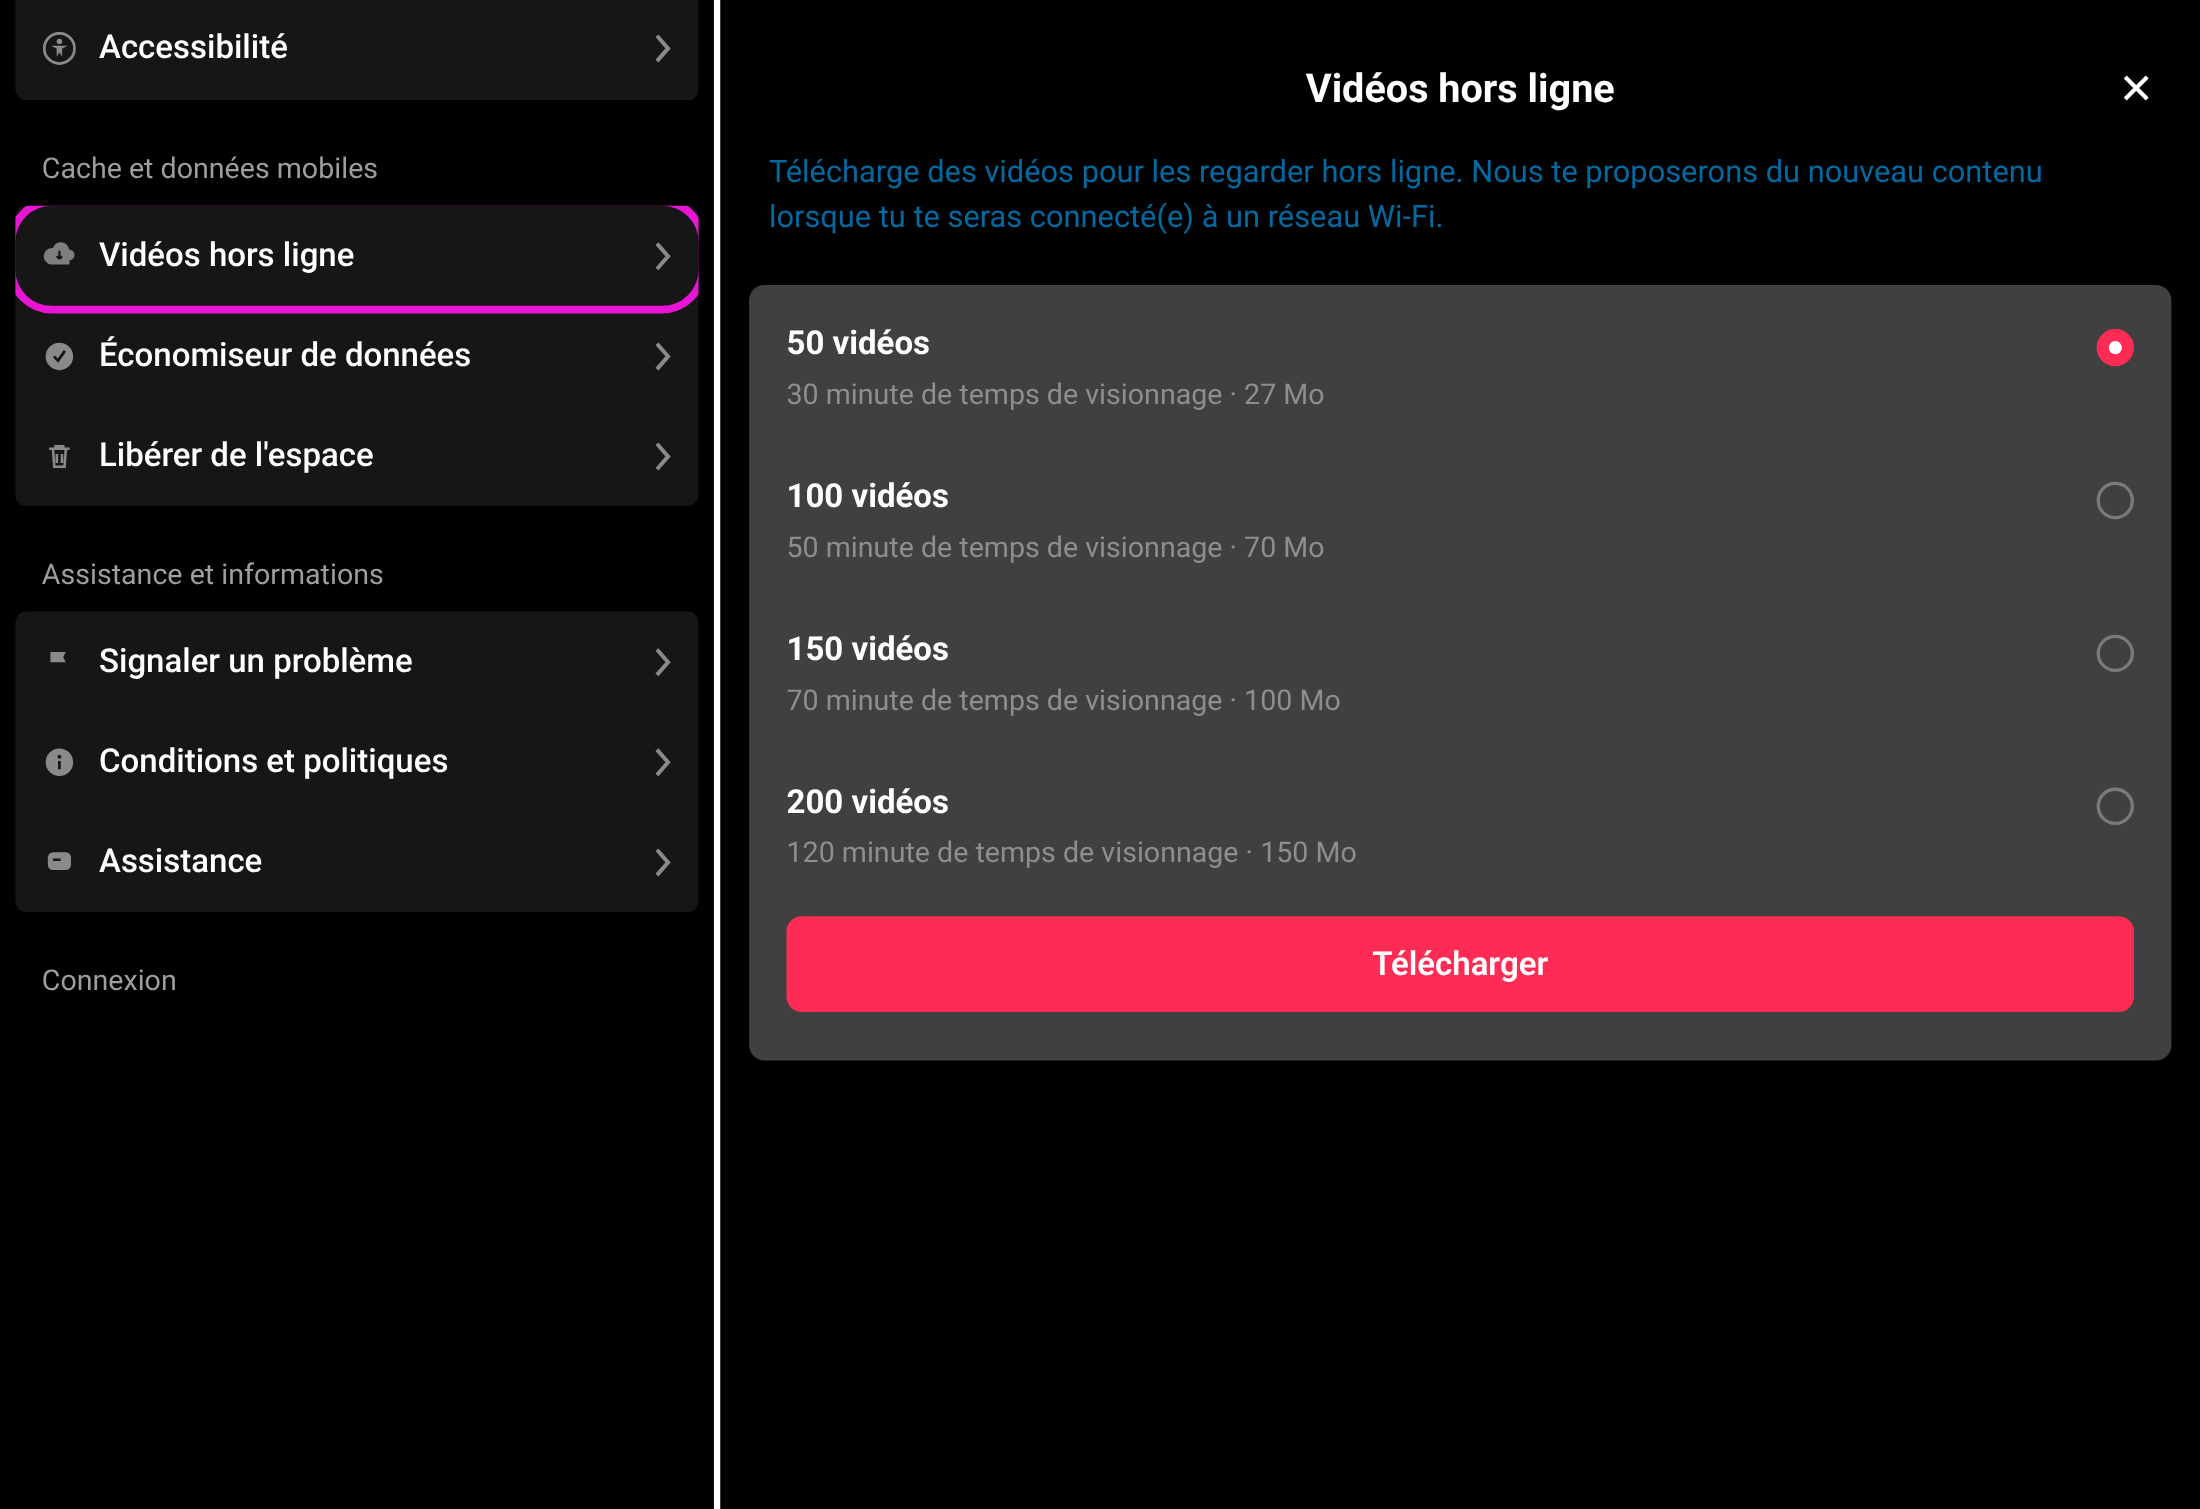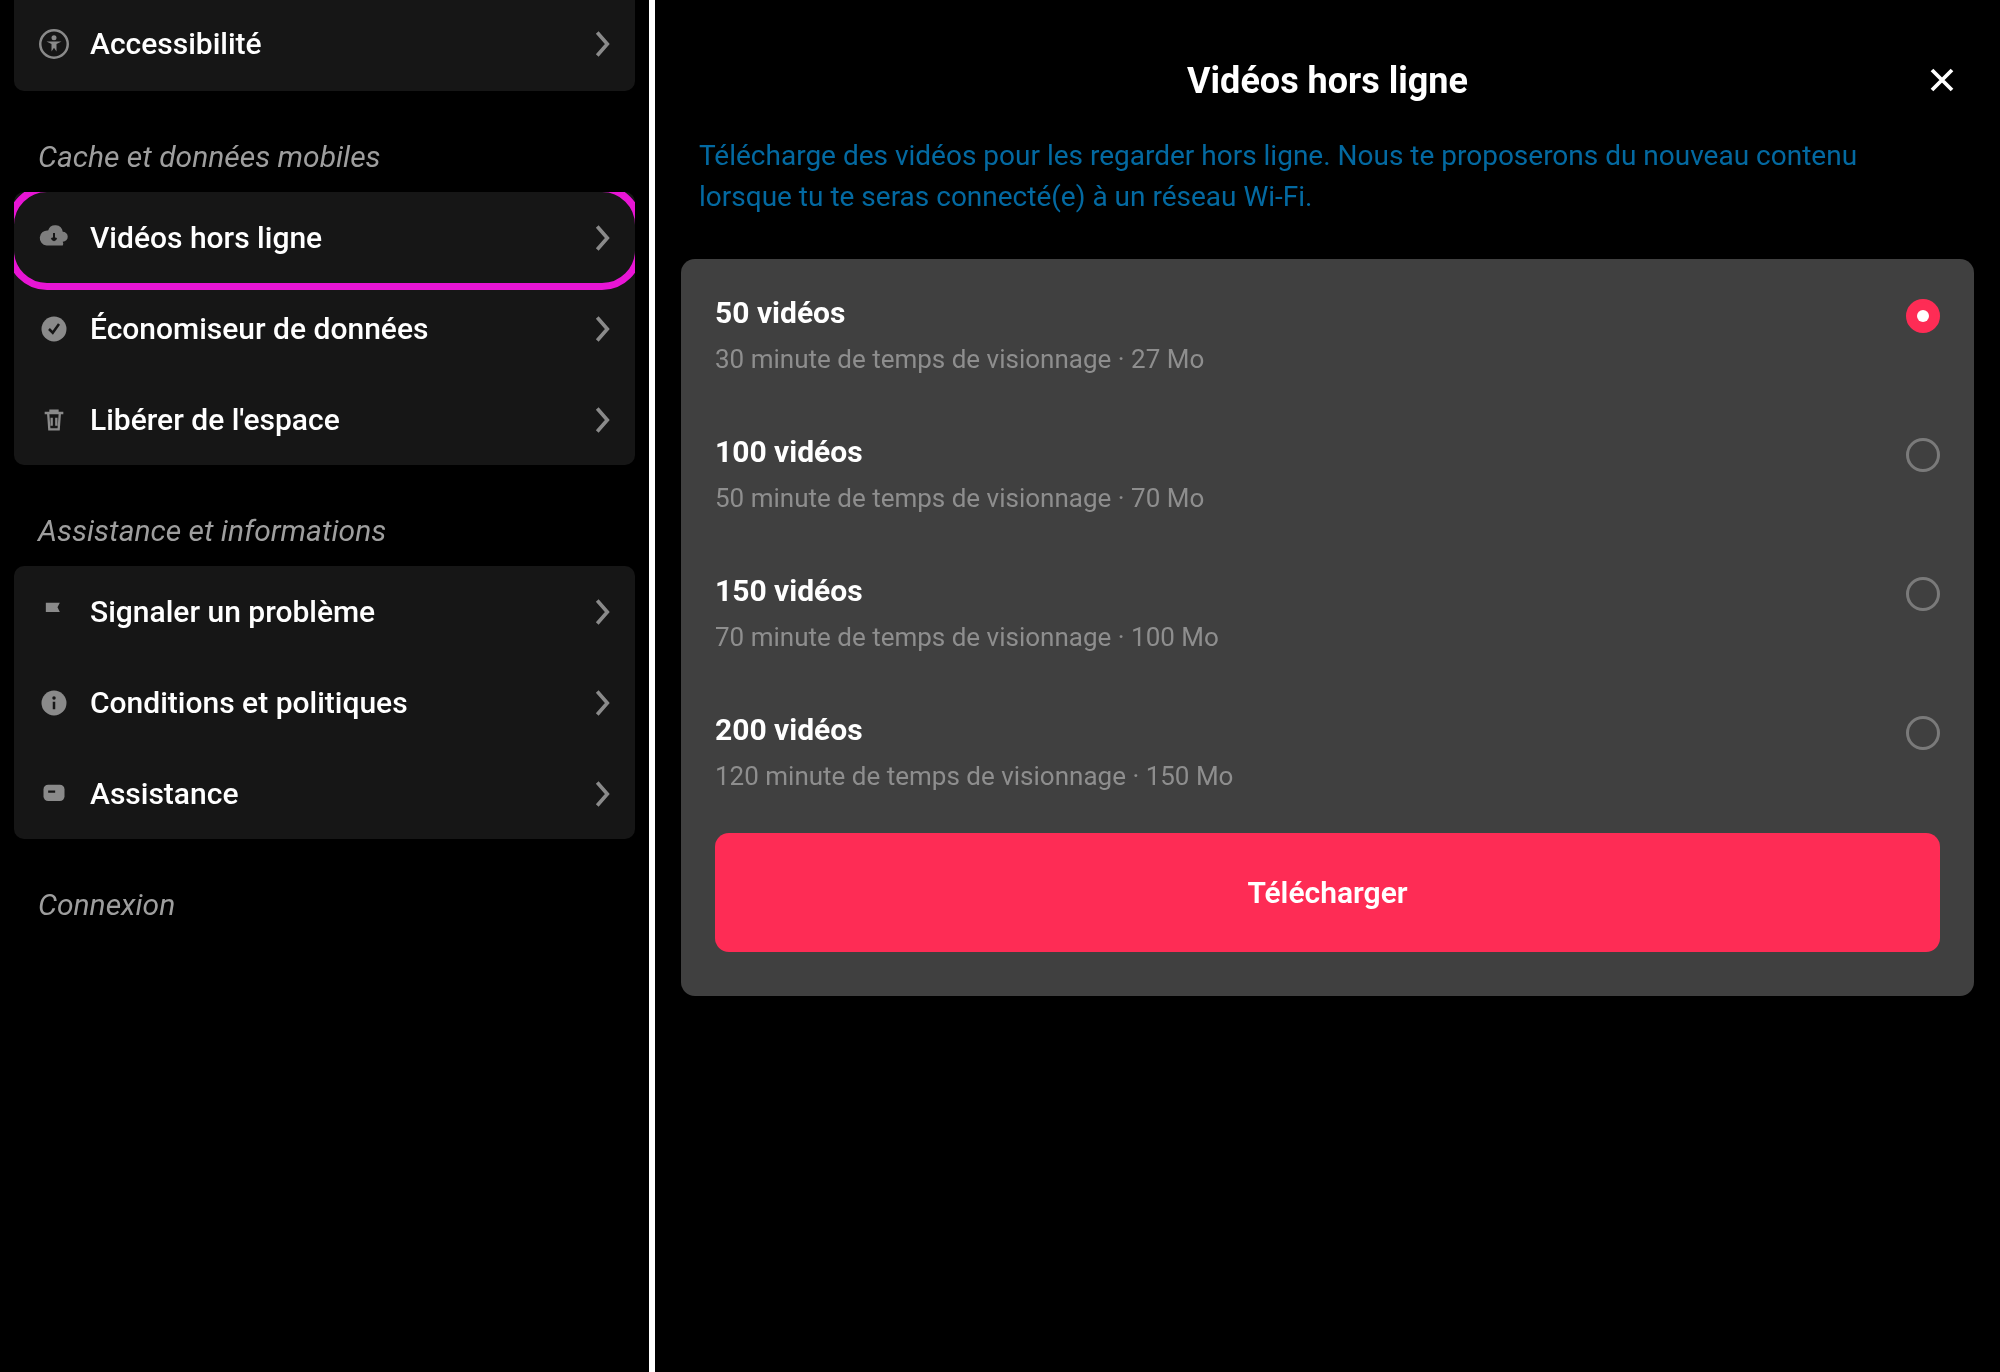--- a/index.html
+++ b/index.html
@@ -53,24 +53,23 @@
     font-size: 30px;
     font-weight: 500;
     color: #fff;
   }
   .settings-item .chevron {
     color: #8a8a8a;
     flex-shrink: 0;
   }
   .section-header {
     color: #9e9e9e;
-    font-size: 30px;
+    font-size: 26px;
     font-weight: 400;
     padding: 18px 24px 18px 24px;
-    font-style: italic;
   }
   .highlight {
     border: 7px solid #e815d5;
     border-radius: 40px;
     margin: -7px;
   }
   .highlight .settings-item {
     border-radius: 36px;
   }
   .first-group {
@@ -159,21 +158,21 @@
     background: #fff;
     border-radius: 50%;
   }
   .download-btn {
     background: #fe2c55;
     color: #fff;
     font-size: 30px;
     font-weight: 600;
     border-radius: 14px;
     margin: 12px 34px 0 34px;
-    padding: 42px 0;
+    padding: 26px 0;
     text-align: center;
   }
   svg { display: block; }
 </style>
 </head>
 <body>
 
 <div class="left-pane">
 
   <div class="settings-group first-group">

